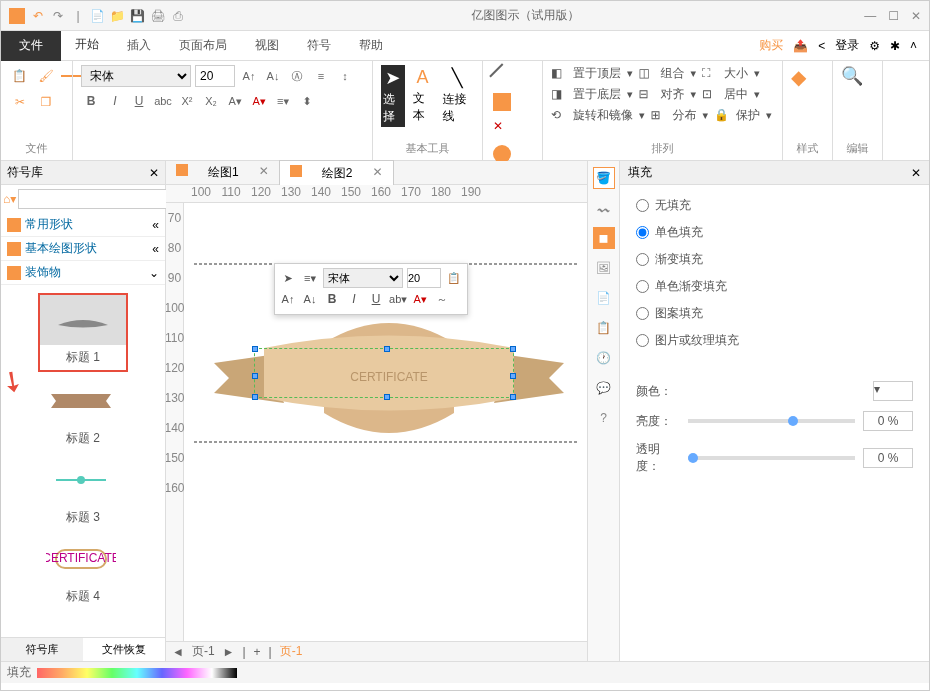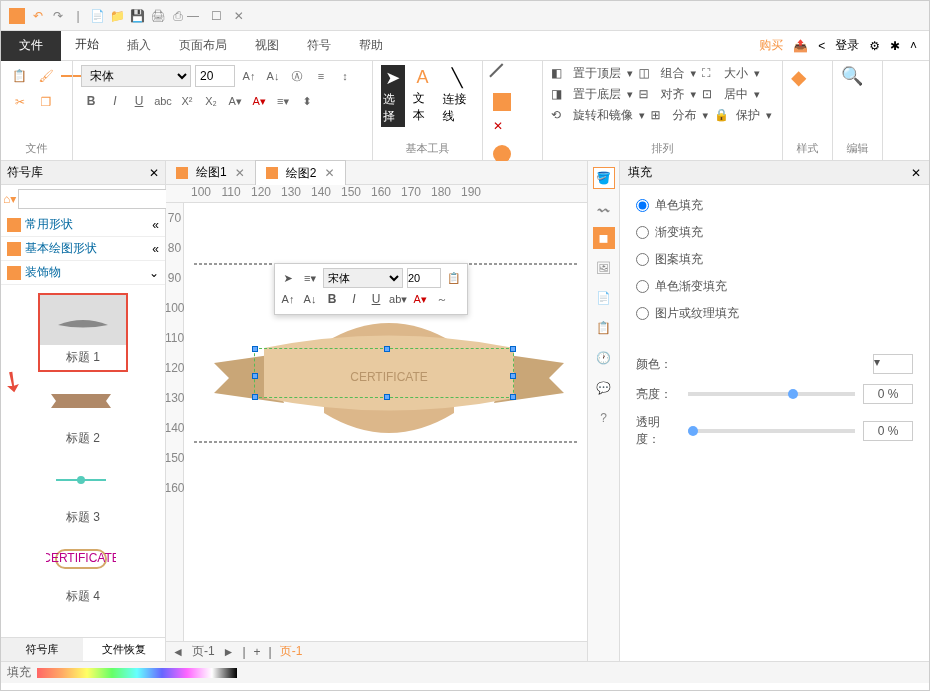--- a/index.html
+++ b/index.html
@@ -59,21 +59,21 @@
 .shape-item{width:90px;margin:4px auto;text-align:center}
 .shape-item.selected{border:2px solid #e74c3c}
 .shape-item .thumb{width:86px;height:50px;background:#e8e8e8;display:flex;align-items:center;justify-content:center}
 .shape-item .sname{padding:4px 0;color:#555}
 .thumb.t1{background:#ddd}
 .bottom-tabs{display:flex;border-top:1px solid #ddd}
 .bottom-tabs .bt{flex:1;text-align:center;padding:4px;font-size:11px;cursor:pointer}
 .bottom-tabs .bt.act{background:#f0f0f0}
 .canvas-area{flex:1;display:flex;flex-direction:column;position:relative}
 .doc-tabs{height:24px;display:flex;align-items:center;background:#f5f5f5;border-bottom:1px solid #ddd}
-.doc-tab{padding:4px 10px;display:flex;align-items:center;gap:8px;cursor:pointer}
+.doc-tab{padding:4px 10px;display:flex;gap:20px;cursor:pointer}
 .doc-tab.active{background:#fff;border:1px solid #ccc;border-bottom:none}
 .doc-tab .dicon{width:12px;height:12px;background:#f79646}
 .doc-tab .close{color:#888}
 .ruler-h{height:18px;background:#f8f8f8;border-bottom:1px solid #ddd;display:flex;padding-left:20px;font-size:9px;color:#888;overflow:hidden}
 .ruler-h span{width:30px;text-align:center}
 .canvas-body{flex:1;display:flex;overflow:hidden;position:relative}
 .ruler-v{width:18px;background:#f8f8f8;border-right:1px solid #ddd;display:flex;flex-direction:column;font-size:9px;color:#888}
 .ruler-v span{height:30px;display:flex;align-items:center;justify-content:center}
 .canvas{flex:1;background:#fff;position:relative;overflow:hidden}
 .page-edge{position:absolute;border:1px dashed #999}
@@ -114,20 +114,21 @@
   <div class="qat">
     <span class="undo">↶</span>
     <span>↷</span>
     <span>|</span>
     <span>📄</span>
     <span>📁</span>
     <span>💾</span>
     <span>🖨</span>
     <span>⎙</span>
   </div>
+  <div class="title">亿图图示（试用版）</div>
   <div class="win-btns">
     <span>—</span>
     <span>☐</span>
     <span>✕</span>
   </div>
 </div>
 
 <div class="menu-bar">
   <div class="file-tab">文件</div>
   <div class="tab active">开始</div>
@@ -440,34 +441,38 @@
     <div class="ric">?</div>
   </div>
 
   <div class="right-panel">
     <div class="rp-header">
       <span>填充</span>
       <span>✕</span>
     </div>
     <div class="rp-body">
       <label class="radio-row">
+          <input type="radio" name="f" style="">
+          <span>无填充</span>
+        </label>
+      <label class="radio-row">
           <input type="radio" name="f" checked="" style="">
           <span>单色填充</span>
         </label>
       <label class="radio-row">
           <input type="radio" name="f" style="">
           <span>渐变填充</span>
         </label>
       <label class="radio-row">
           <input type="radio" name="f" style="">
-          <span>图案填充</span>
+          <span>单色渐变填充</span>
         </label>
       <label class="radio-row">
           <input type="radio" name="f" style="">
-          <span>单色渐变填充</span>
+          <span>图案填充</span>
         </label>
       <label class="radio-row">
           <input type="radio" name="f" style="">
           <span>图片或纹理填充</span>
         </label>
       <div style="height:12px"></div>
       <div class="prop-row">
         <span class="k">颜色：</span>
         <div style="flex:1"></div>
         <div class="color-sw">▾</div>

